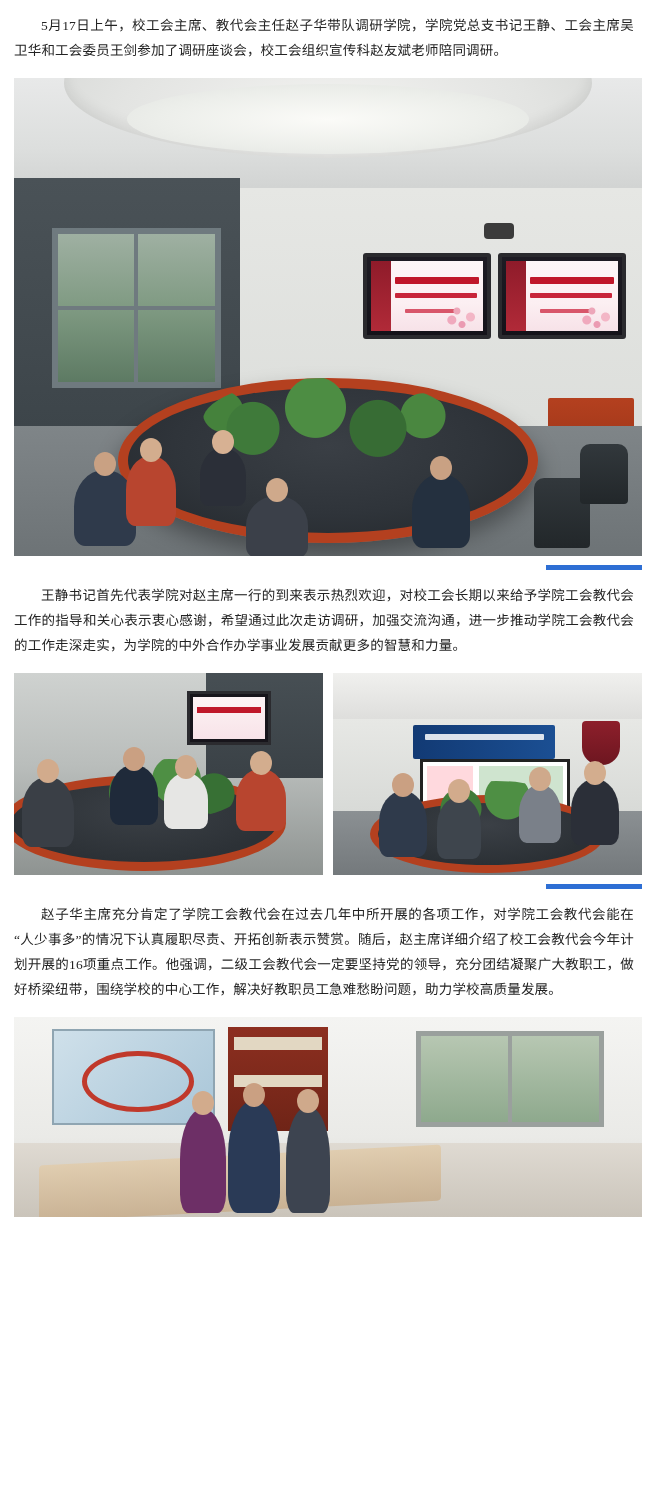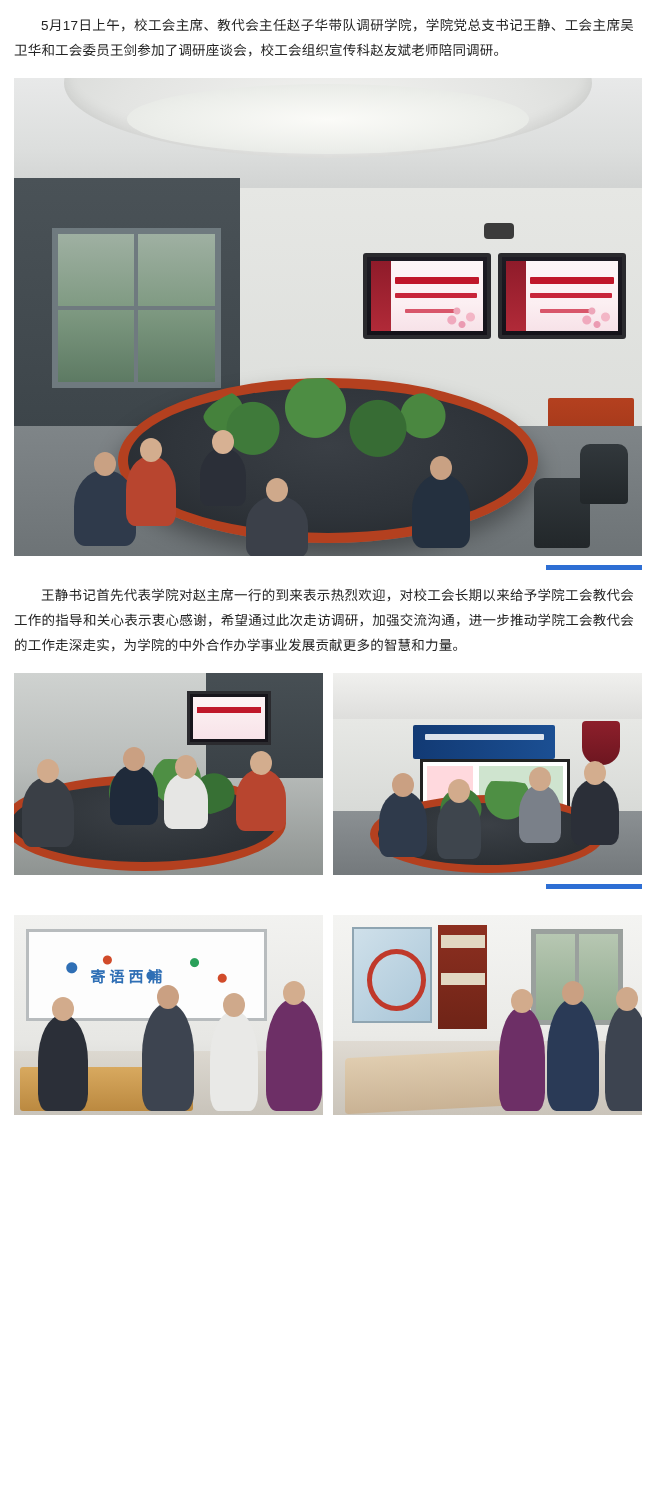--- a/index.html
+++ b/index.html
@@ -18,20 +18,21 @@
     background: #ffffff;
   }
   .para {
     font-size: 13.5px;
     line-height: 1.85;
     color: #232323;
     text-align: justify;
     text-indent: 2em;
     margin: 0 8px 2px 0;
     letter-spacing: 0.2px;
+    font-family: Liberation Serif, serif;
   }
   .para-block {
     padding-top: 14px;
     padding-bottom: 12px;
   }
 
   
   .figure {
     position: relative;
     width: 100%;
@@ -485,44 +486,24 @@
           <span class="p-head" style="background:#d3ad8e;"></span>
         </div>
     </div>
   </div>
 
   <div class="accent-wrap">
     <div class="accent-bar"></div>
   </div>
 
   <div class="para-block">
+    <p class="para">赵子华主席充分肯定了学院工会教代会在过去几年中所开展的各项工作，对学院工会教代会能在“人少事多”的情况下认真履职尽责、开拓创新表示赞赏。随后，赵主席详细介绍了校工会教代会今年计划开展的16项重点工作。他强调，二级工会教代会一定要坚持党的领导，充分团结凝聚广大教职工，做好桥梁纽带，围绕学校的中心工作，解决好教职员工急难愁盼问题，助力学校高质量发展。</p>
   </div>
 
   <div class="figure-row">
-    <div class="figure photo4">
-      <div class="p4-wall"></div>
-      <div class="p4-board">
-        <div class="scribble"></div>
-        <div class="word">寄语西浦</div>
-      </div>
-      <div class="p4-floor"></div>
-      <div class="p4-desk"></div>
-      <div class="person" style="left:24px;  top:100px; width:50px; height:96px; background:#2b2f38;">
-          <span class="p-head" style="background:#d2ab8c;"></span>
-        </div>
-      <div class="person" style="left:128px; top:88px;  width:52px; height:108px; background:#3d4450;">
-          <span class="p-head" style="background:#caa082;"></span>
-        </div>
-      <div class="person" style="left:196px; top:96px;  width:48px; height:100px; background:#e9e9e7;">
-          <span class="p-head" style="background:#cfa98b;"></span>
-        </div>
-      <div class="person" style="left:252px; top:84px;  width:56px; height:112px; background:#6d2f66;">
-          <span class="p-head" style="background:#d3ad8e;"></span>
-        </div>
-    </div>
 
     <div class="figure photo5">
       <div class="p5-wall"></div>
       <div class="p5-art"></div>
       <div class="p5-shelf"></div>
       <div class="p5-window"></div>
       <div class="p5-floor"></div>
       <div class="p5-table"></div>
       <div class="person" style="left:166px; top:92px; width:46px; height:104px; background:#6d2f66;">
           <span class="p-head" style="background:#d2ab8c;"></span>

